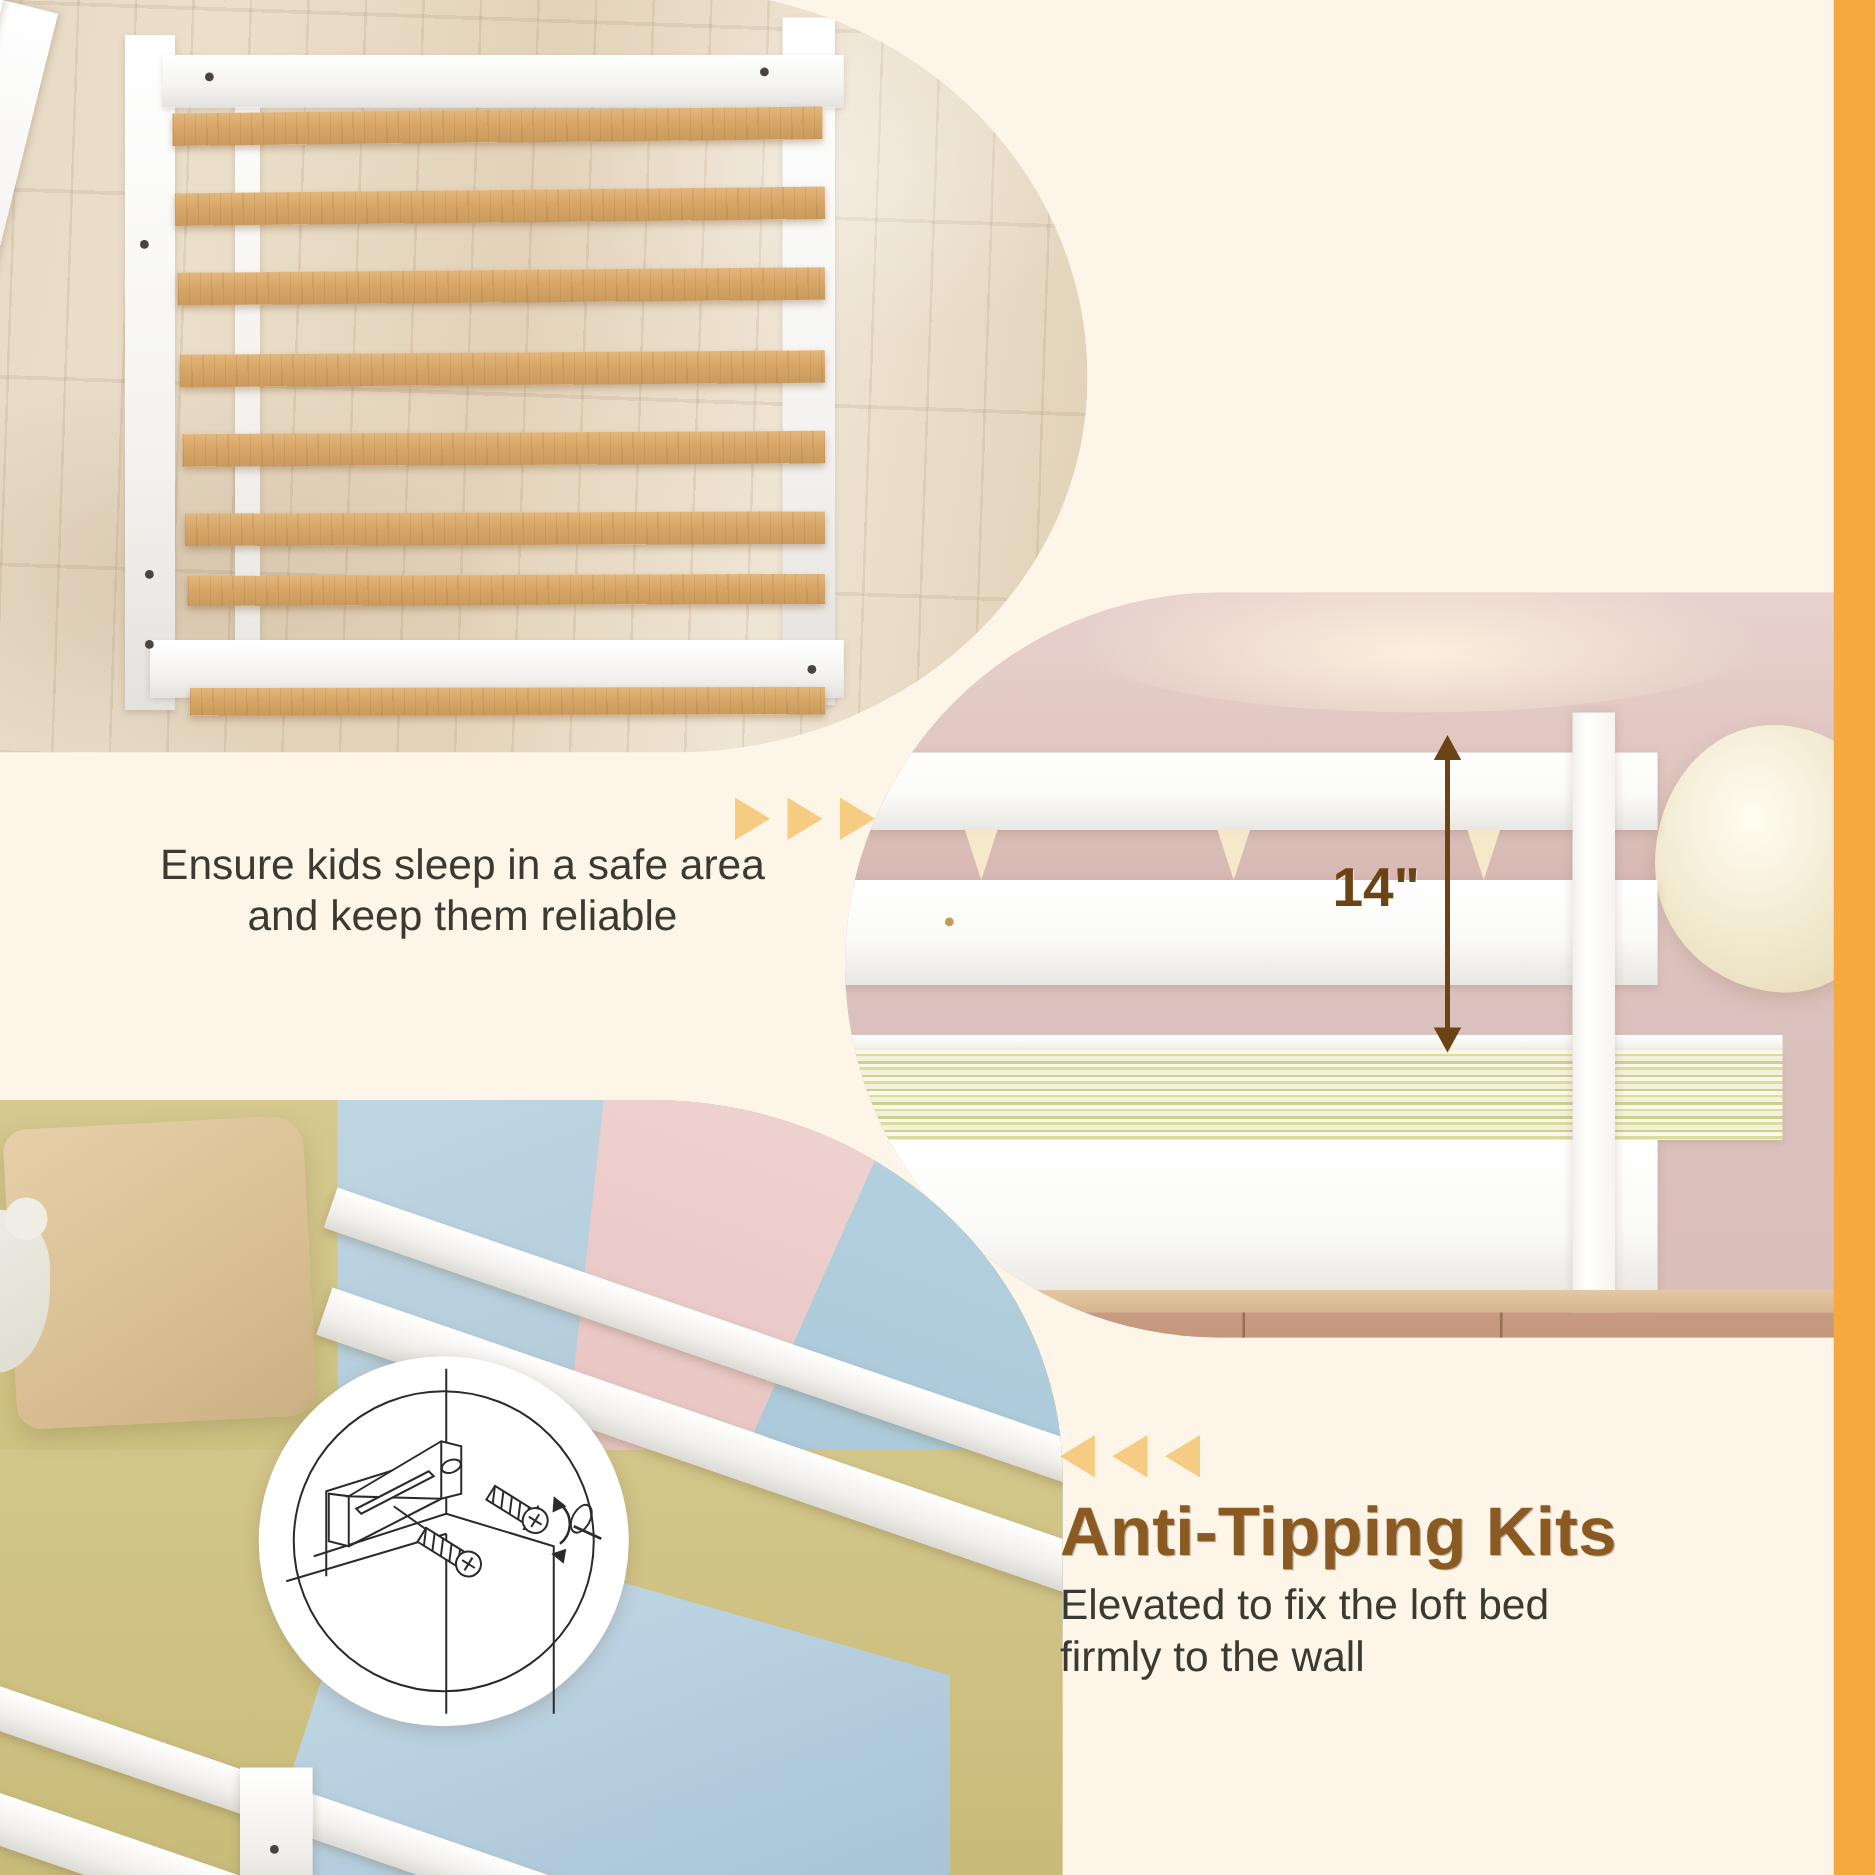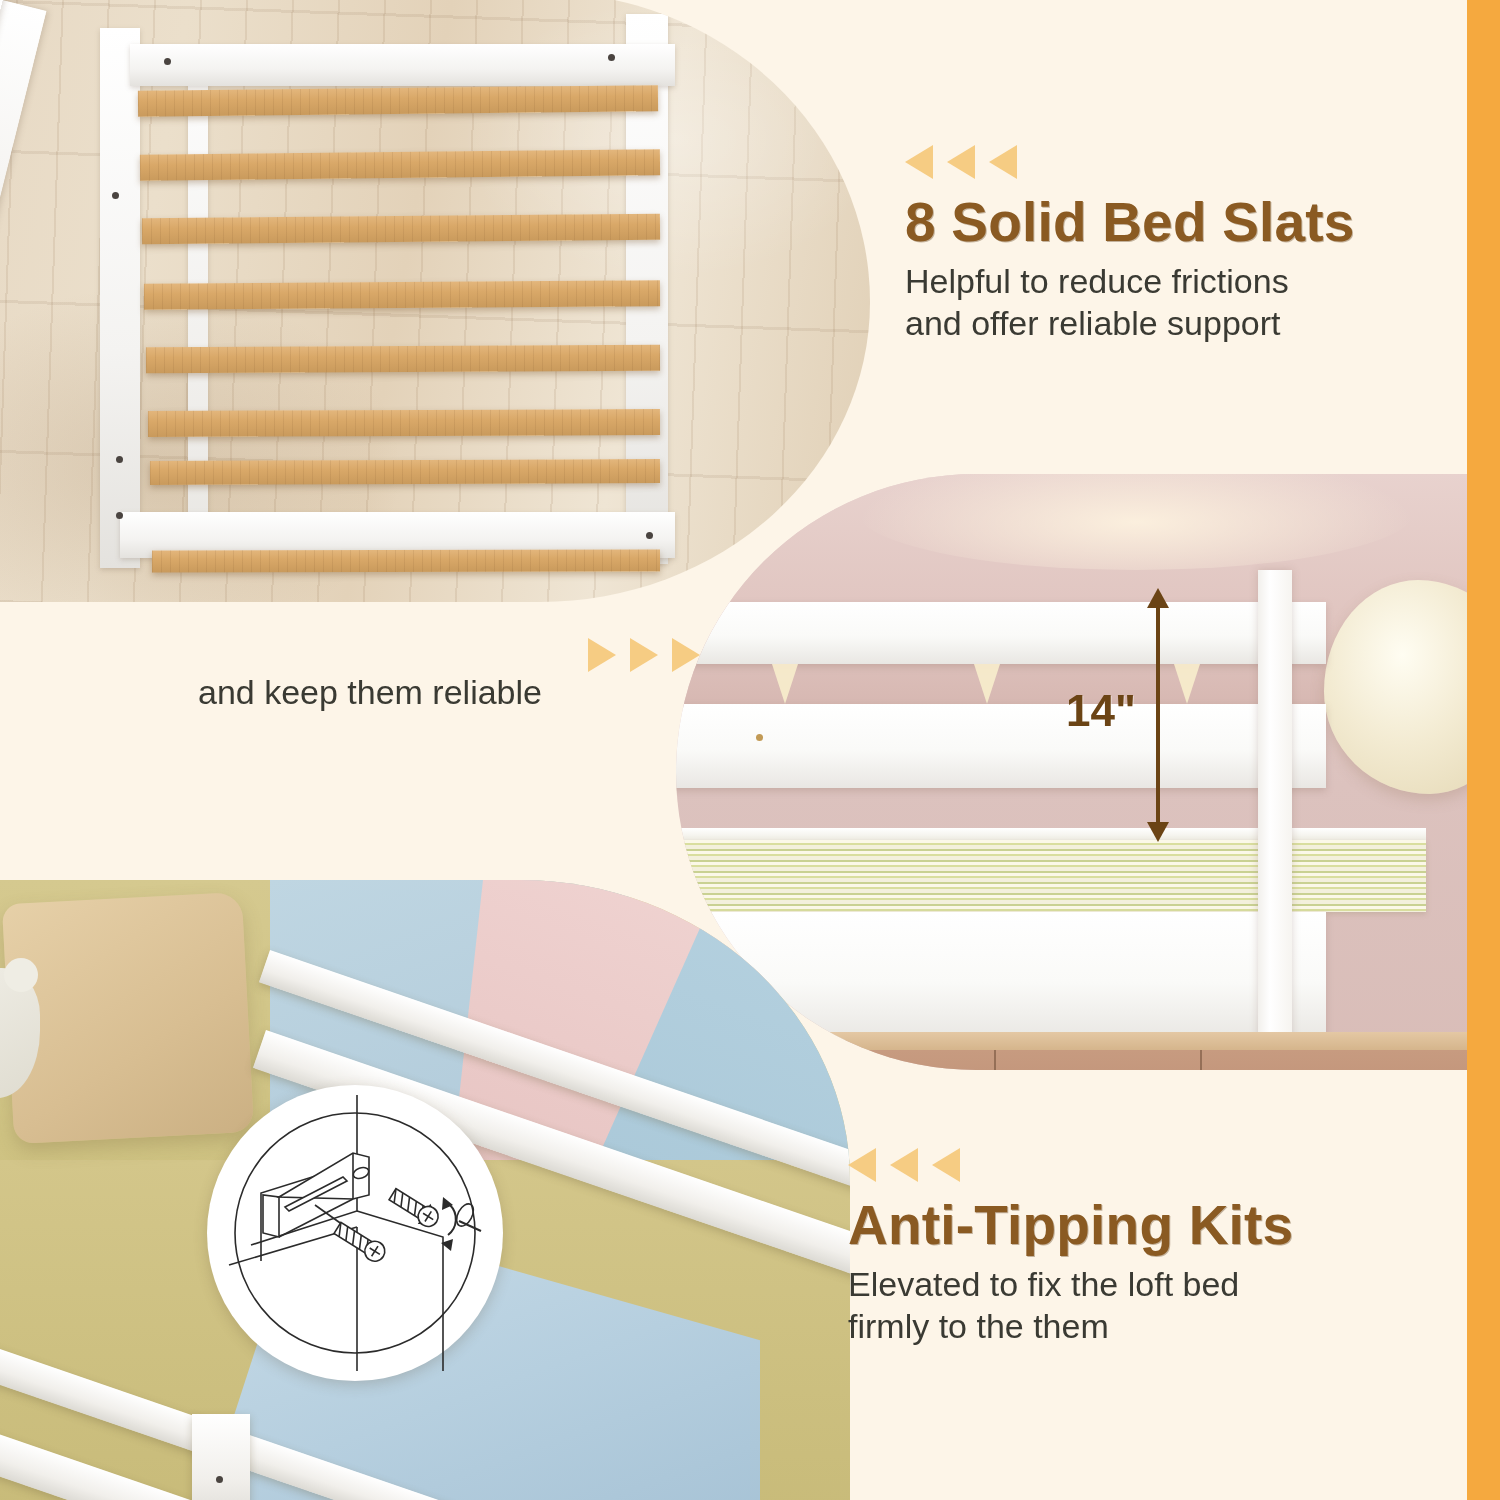--- a/index.html
+++ b/index.html
@@ -407,45 +407,36 @@
 
         <path d="M243 120 a20 20 0 0 1 -2 30" stroke-width="2"></path>
         <path d="M236 112 l10 8 l-11 5 z" fill="#2B2B2B" stroke="none"></path>
         <path d="M234 158 l12 -4 l-2 12 z" fill="#2B2B2B" stroke="none"></path>
         <path d="M252 136 l22 10" stroke-width="2"></path>
         <ellipse cx="258" cy="130" rx="7" ry="12" transform="rotate(28 258 130)"></ellipse>
       </g>
     </svg>
   </div>
 
-  <div class="block" id="block-slats">
-    <div class="arrows">
-      <span class="arrow left"></span>
-      <span class="arrow left"></span>
-      <span class="arrow left"></span>
-    </div>
-    <div class="title">8 Solid Bed Slats</div>
-    <div class="subtitle">Helpful to reduce frictions</div>
-    <div class="subtitle">and offer reliable support</div>
-  </div>
 
   <div class="block" id="block-rails">
     <div class="arrows">
       <span class="arrow right"></span>
       <span class="arrow right"></span>
       <span class="arrow right"></span>
     </div>
+    <div class="subtitle">Ensure kids sleep in a safe area</div>
     <div class="subtitle">and keep them reliable</div>
   </div>
 
   <div class="block" id="block-kits">
     <div class="arrows">
       <span class="arrow left"></span>
       <span class="arrow left"></span>
       <span class="arrow left"></span>
     </div>
     <div class="title">Anti-Tipping Kits</div>
     <div class="subtitle">Elevated to fix the loft bed</div>
-    <div class="subtitle">firmly to the them</div>
+    <div class="subtitle">firmly to the wall</div>
   </div>
 
   <div class="edge-strip"></div>
 </div>
 
 </body></html>

